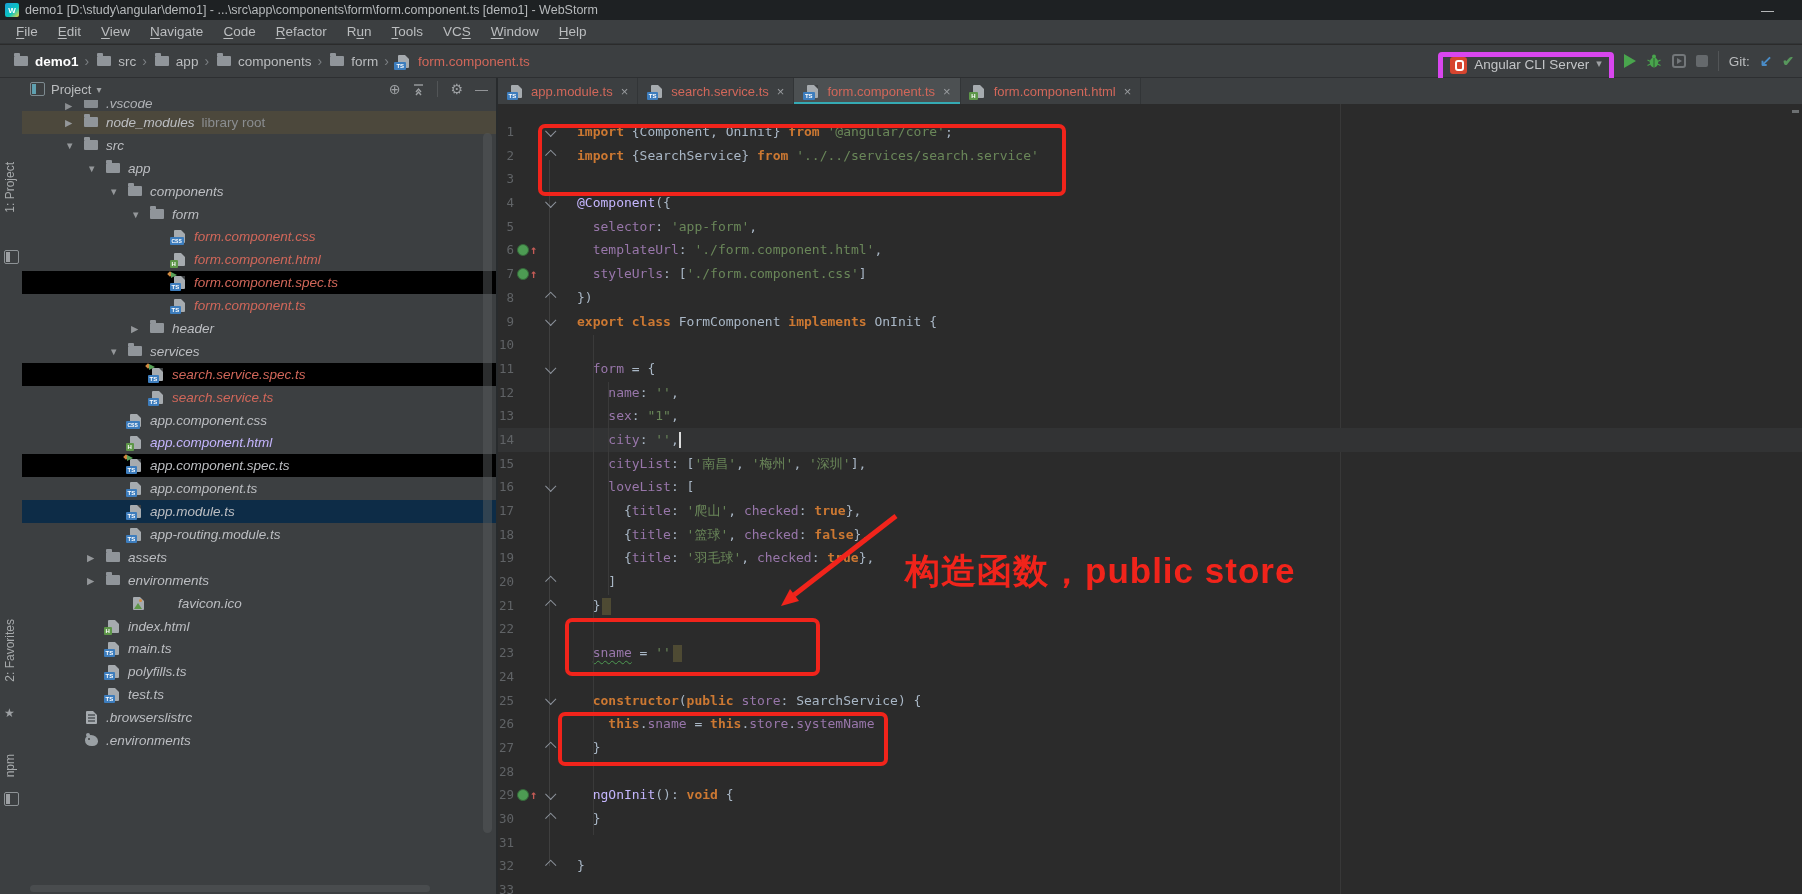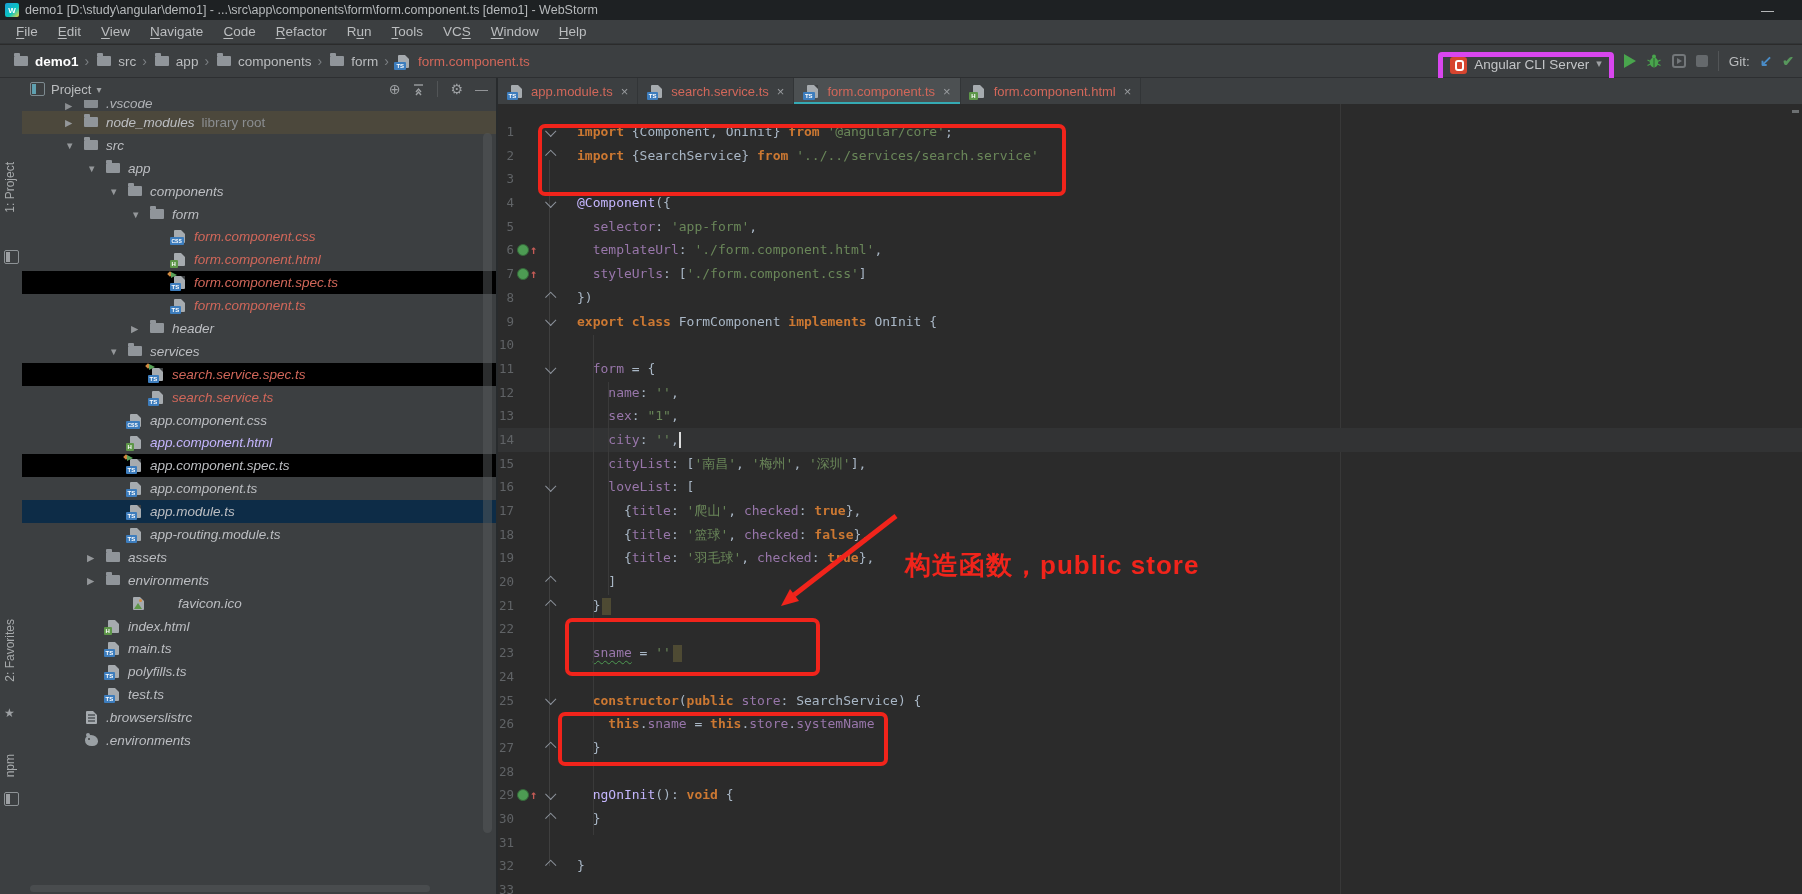--- a/index.html
+++ b/index.html
@@ -96,21 +96,21 @@
   .wavy{text-decoration:underline wavy #4e9a52;text-decoration-thickness:1px;text-underline-offset:3px;}
   .caret{display:inline-block;width:2px;height:16px;background:#dcdcdc;vertical-align:middle;}
   .olive{display:inline-block;width:9px;height:17px;background:#4e4a33;vertical-align:middle;margin-left:2px;}
   .fold-guide{position:absolute;left:51px;top:40px;height:706px;width:1px;background:#515151;opacity:.55;}
   .ind-guide{position:absolute;width:1px;background:#3a3a3a;}
   
   .ann-rect{position:absolute;border:4px solid #f1241b;border-radius:7px;pointer-events:none;}
   .ann-rect1{left:40px;top:20px;width:520px;height:64px;}
   .ann-rect2{left:67px;top:514px;width:247px;height:50px;}
   .ann-rect3{left:60px;top:608px;width:322px;height:46px;}
-  .ann-text{position:absolute;left:407px;top:444px;color:#f1241b;font-size:26px;font-weight:600;white-space:nowrap;font-family:"Liberation Sans",sans-serif;letter-spacing:1px;pointer-events:none;}
+  .ann-text{position:absolute;left:407px;top:444px;color:#f1241b;font-size:35px;font-weight:600;white-space:nowrap;font-family:"Liberation Sans",sans-serif;letter-spacing:1px;pointer-events:none;}
   .ann-svg{position:absolute;left:0;top:0;width:100%;height:100%;pointer-events:none;}
   .stripe-mark{position:absolute;right:3px;top:6px;width:7px;height:3px;background:#6d7072;}
   
   .icn{display:inline-flex;align-items:center;justify-content:center;width:18px;height:16px;flex:none;position:relative;}
   .i-folder{position:relative;width:14px;height:10px;background:#90959a;border-radius:1px;}
   .i-folder::before{content:"";position:absolute;top:-3px;left:0;width:6px;height:3px;background:#90959a;border-radius:1px 1px 0 0;}
   .i-file{position:relative;width:11px;height:13px;background:#a6abaf;border-radius:1px;}
   .i-file::before{content:"";position:absolute;top:0;right:0;width:0;height:0;border-top:4px solid #3c3f41;border-left:4px solid transparent;}
   .badge{position:absolute;left:-4px;bottom:-2px;font:bold 6px "Liberation Sans",sans-serif;color:#fff;background:#3d7dbd;padding:1px 2px;border-radius:1px;line-height:6px;letter-spacing:0;}
   .badge.b-css{font-size:5px;}

